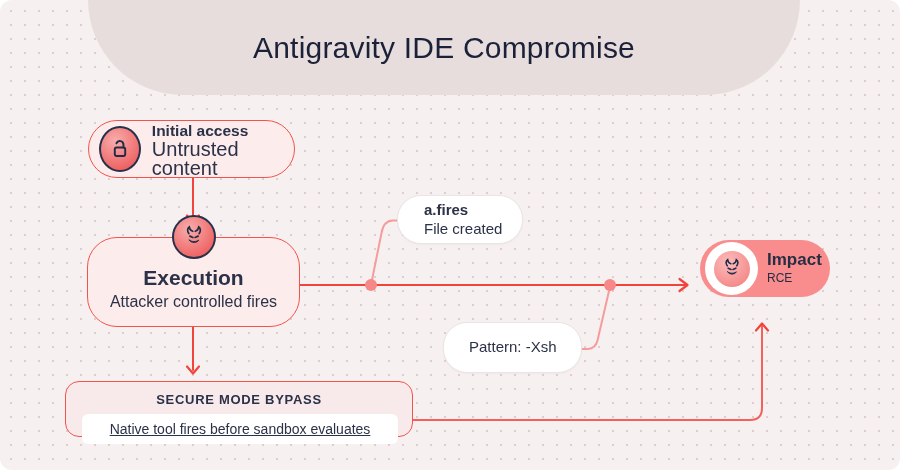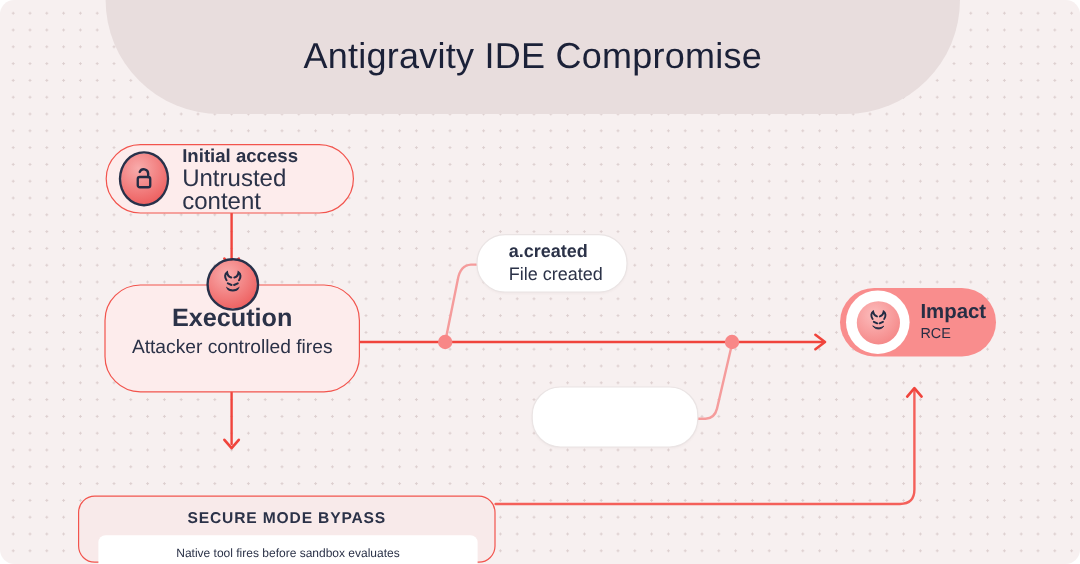--- a/index.html
+++ b/index.html
@@ -47,21 +47,21 @@
   .initial{left:88px;top:120px;width:207px;height:58px;padding-left:10px;}
   .initial .icon-circle{width:46px;height:46px;}
   .initial .txt{margin-left:11px;}
   
   .exec{
     position:absolute;left:87px;top:237px;width:213px;height:90px;
     background:#fdecec;border:1.5px solid #f2544d;border-radius:30px;
     box-sizing:border-box;text-align:center;
   }
   .exec .icon-circle{position:absolute;left:84px;top:-23px;width:44px;height:44px;}
-  .exec .exec-title{margin-top:16px;font-size:21px;font-weight:bold;color:#2b3248;}
+  .exec .exec-title{margin-top:28px;font-size:21px;font-weight:bold;color:#2b3248;}
   .exec .exec-sub{margin-top:3px;font-size:16px;}
   
   .bubble{
     position:absolute;background:#ffffff;border:1px solid #eae4e4;
     border-radius:24px;box-sizing:border-box;
     display:flex;flex-direction:column;justify-content:center;
     font-size:15px;line-height:18.5px;
     box-shadow:0 1px 2px rgba(90,60,60,.04);
   }
   .bubble .b-title{font-weight:bold;}
@@ -83,31 +83,30 @@
     display:flex;align-items:center;justify-content:center;
   }
   .impact .txt{margin-left:9px;}
   .impact .node-title{font-size:17px;line-height:19px;color:#272e44;}
   .impact .node-sub{font-size:12px;line-height:19px;color:#272e44;}
   
   .bypass{
     position:absolute;left:65px;top:381px;width:348px;height:56px;
     background:#f8eaea;border:1.4px solid #f2544d;border-radius:14px;
     box-sizing:border-box;
-    margin-top:32px;
   }
   .bypass-title{
     margin-top:10px;text-align:center;font-size:13px;font-weight:bold;
     letter-spacing:.7px;color:#2b3248;
   }
   .bypass-inner{
     position:absolute;left:16px;right:14px;top:32px;height:30px;
     background:#ffffff;border-radius:6px;
     display:flex;align-items:center;justify-content:center;
-    font-size:10px;color:#2b3248;
+    font-size:14px;color:#2b3248;text-decoration:underline;
   }
 </style>
 </head>
 <body>
 
 <div class="canvas">
 
   <div class="band">
     <h1>Antigravity IDE Compromise</h1>
   </div>
@@ -155,25 +154,26 @@
         <path d="M8.2 11.2 L11 12.4"></path>
         <path d="M15.8 11.2 L13 12.4"></path>
         <path d="M7.6 14.8 C9 17.9 15 17.9 16.4 14.8 C13.6 16.7 10.4 16.7 7.6 14.8 Z" fill="#232c44" stroke-width="0.8"></path>
       </svg>
     </span>
     <div class="exec-title">Execution</div>
     <div class="exec-sub">Attacker controlled fires</div>
   </div>
 
   <div class="bubble bubble1">
-    <div class="b-title">a.created</div>
+    <div class="b-title">a.fires</div>
     <div class="b-sub">File created</div>
   </div>
 
   <div class="bubble bubble2">
+    <div class="b-sub">Pattern: -Xsh</div>
   </div>
 
   <div class="impact">
     <span class="ring">
       <span class="inner">
         <svg width="24" height="24" viewBox="0 0 24 24" fill="none" stroke="#232c44" stroke-width="1.6" stroke-linecap="round">
           <path d="M7.2 8.8 C5.6 6.6 5.8 3.9 7.6 2.7 C7.9 5 9.2 6.2 10.8 6.7"></path>
           <path d="M16.8 8.8 C18.4 6.6 18.2 3.9 16.4 2.7 C16.1 5 14.8 6.2 13.2 6.7"></path>
           <path d="M8.2 11.2 L11 12.4"></path>
           <path d="M15.8 11.2 L13 12.4"></path>

